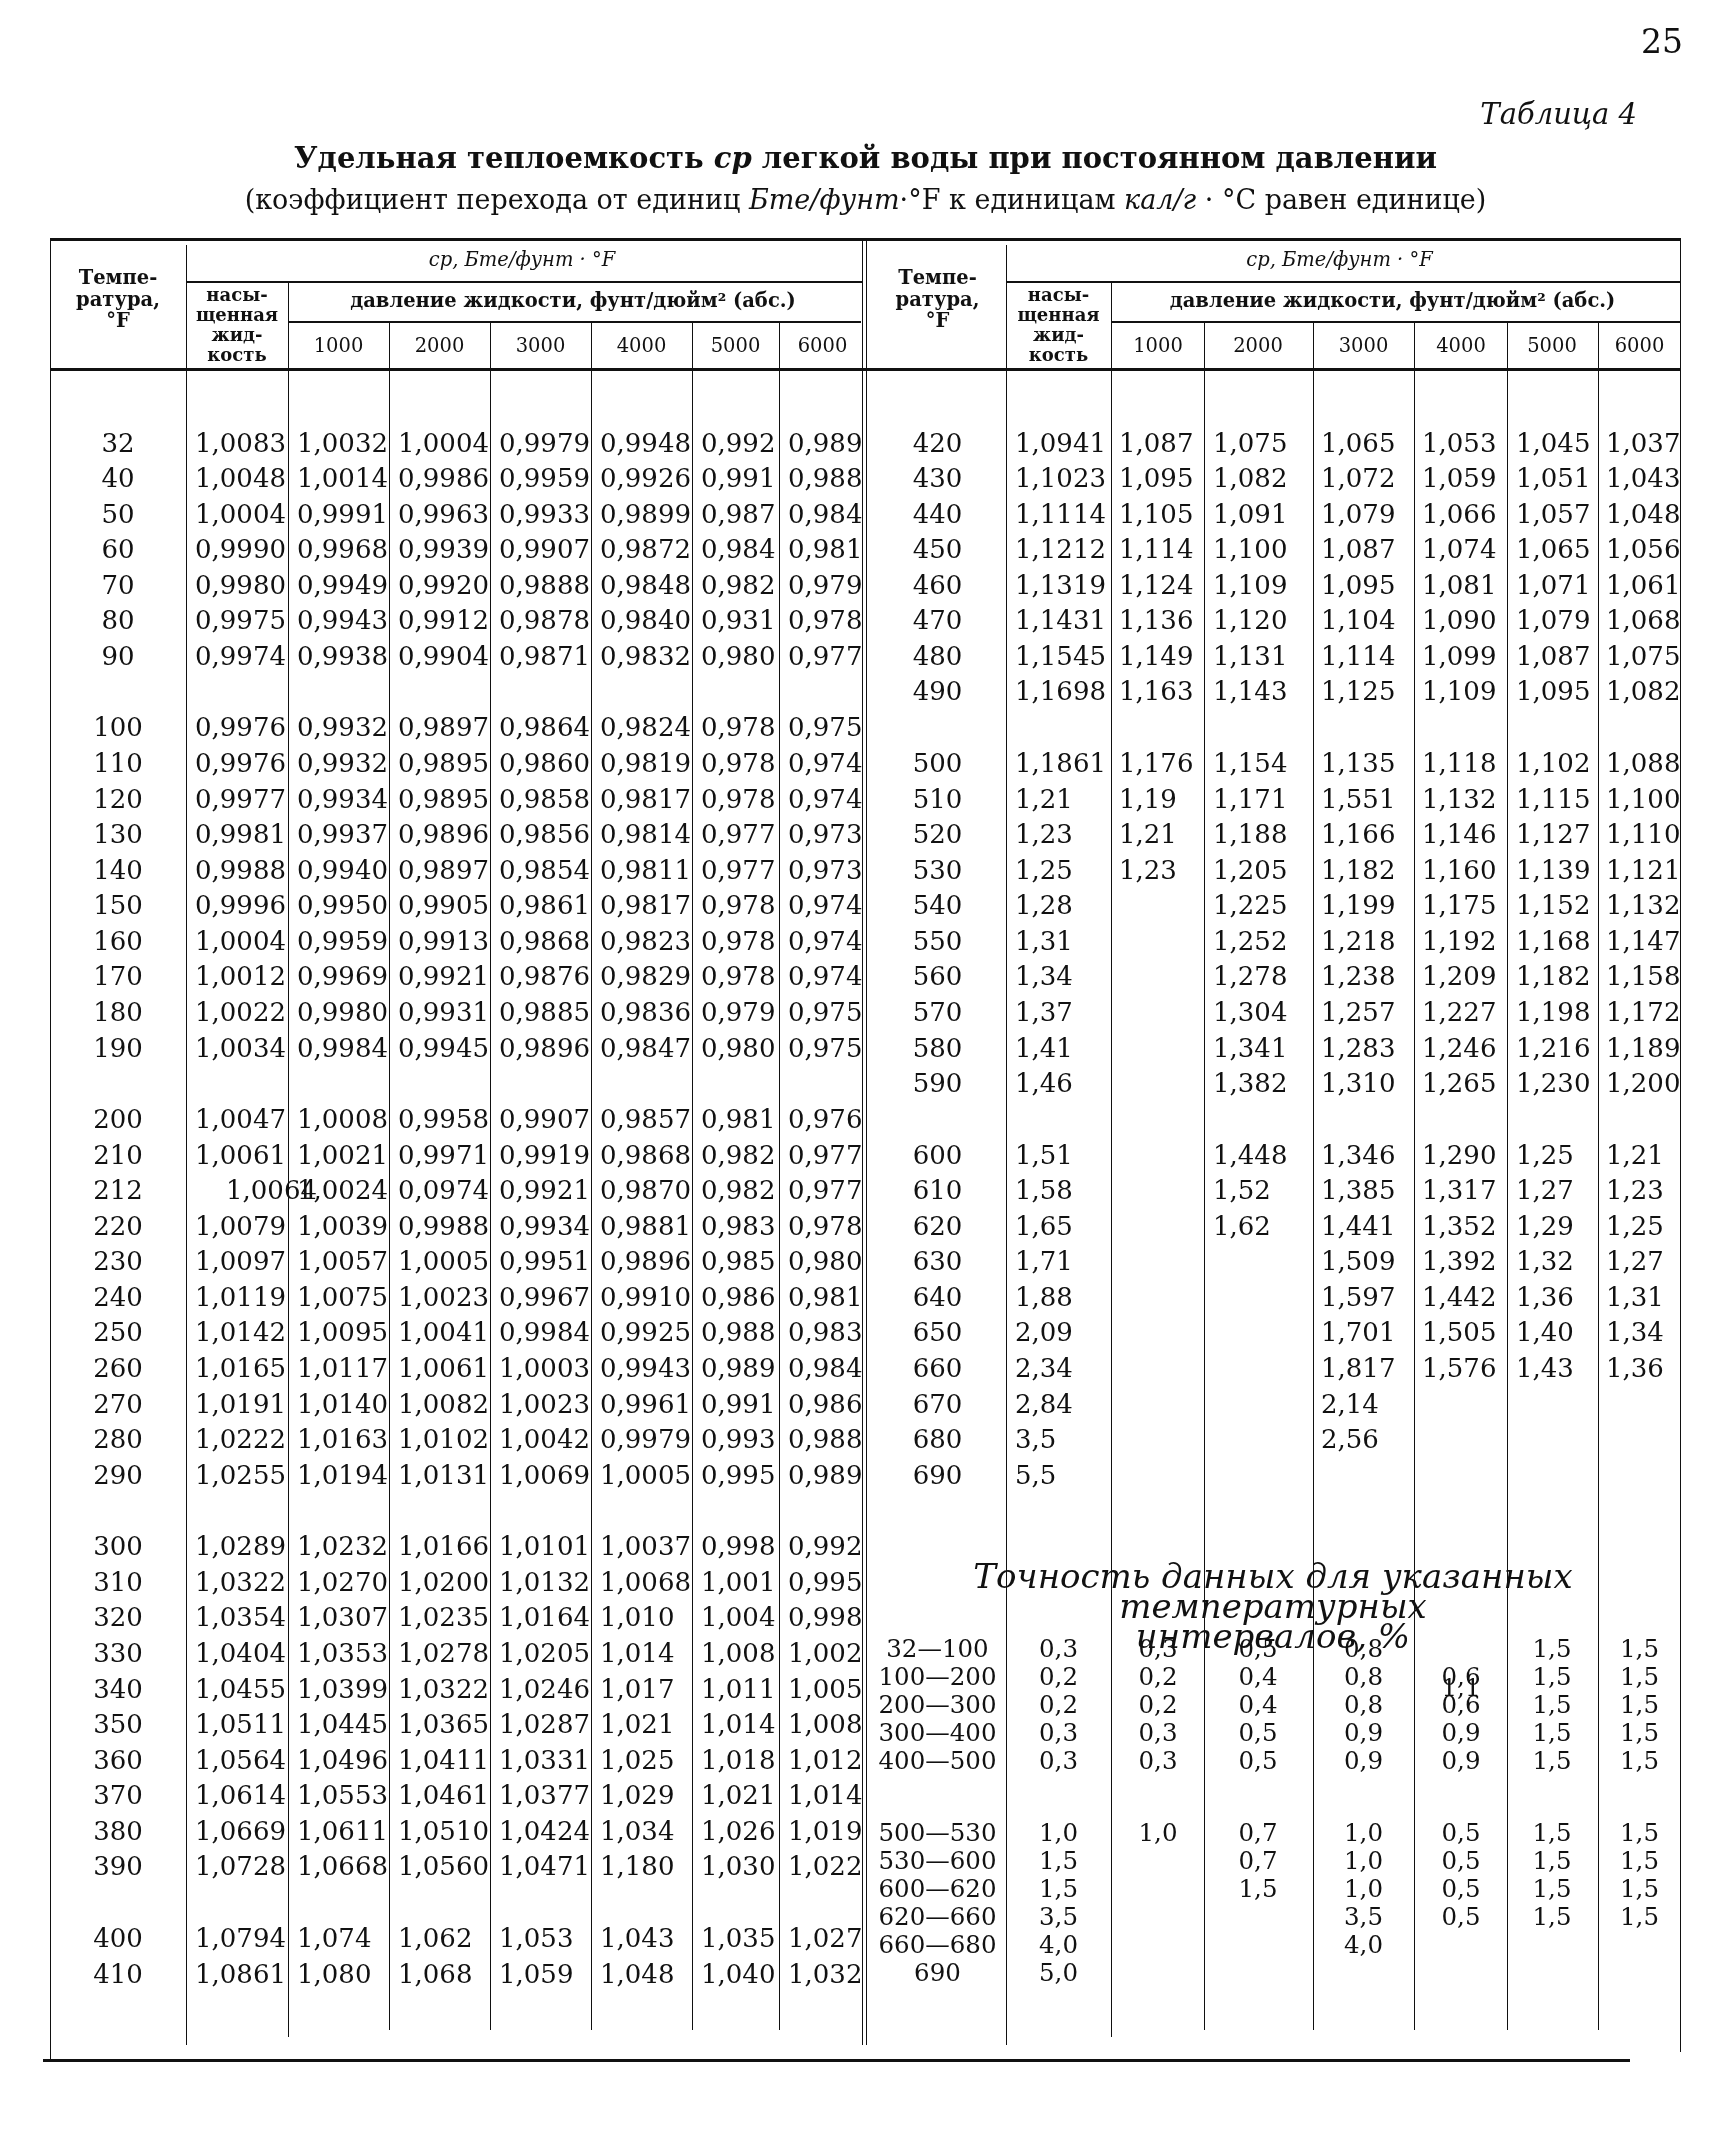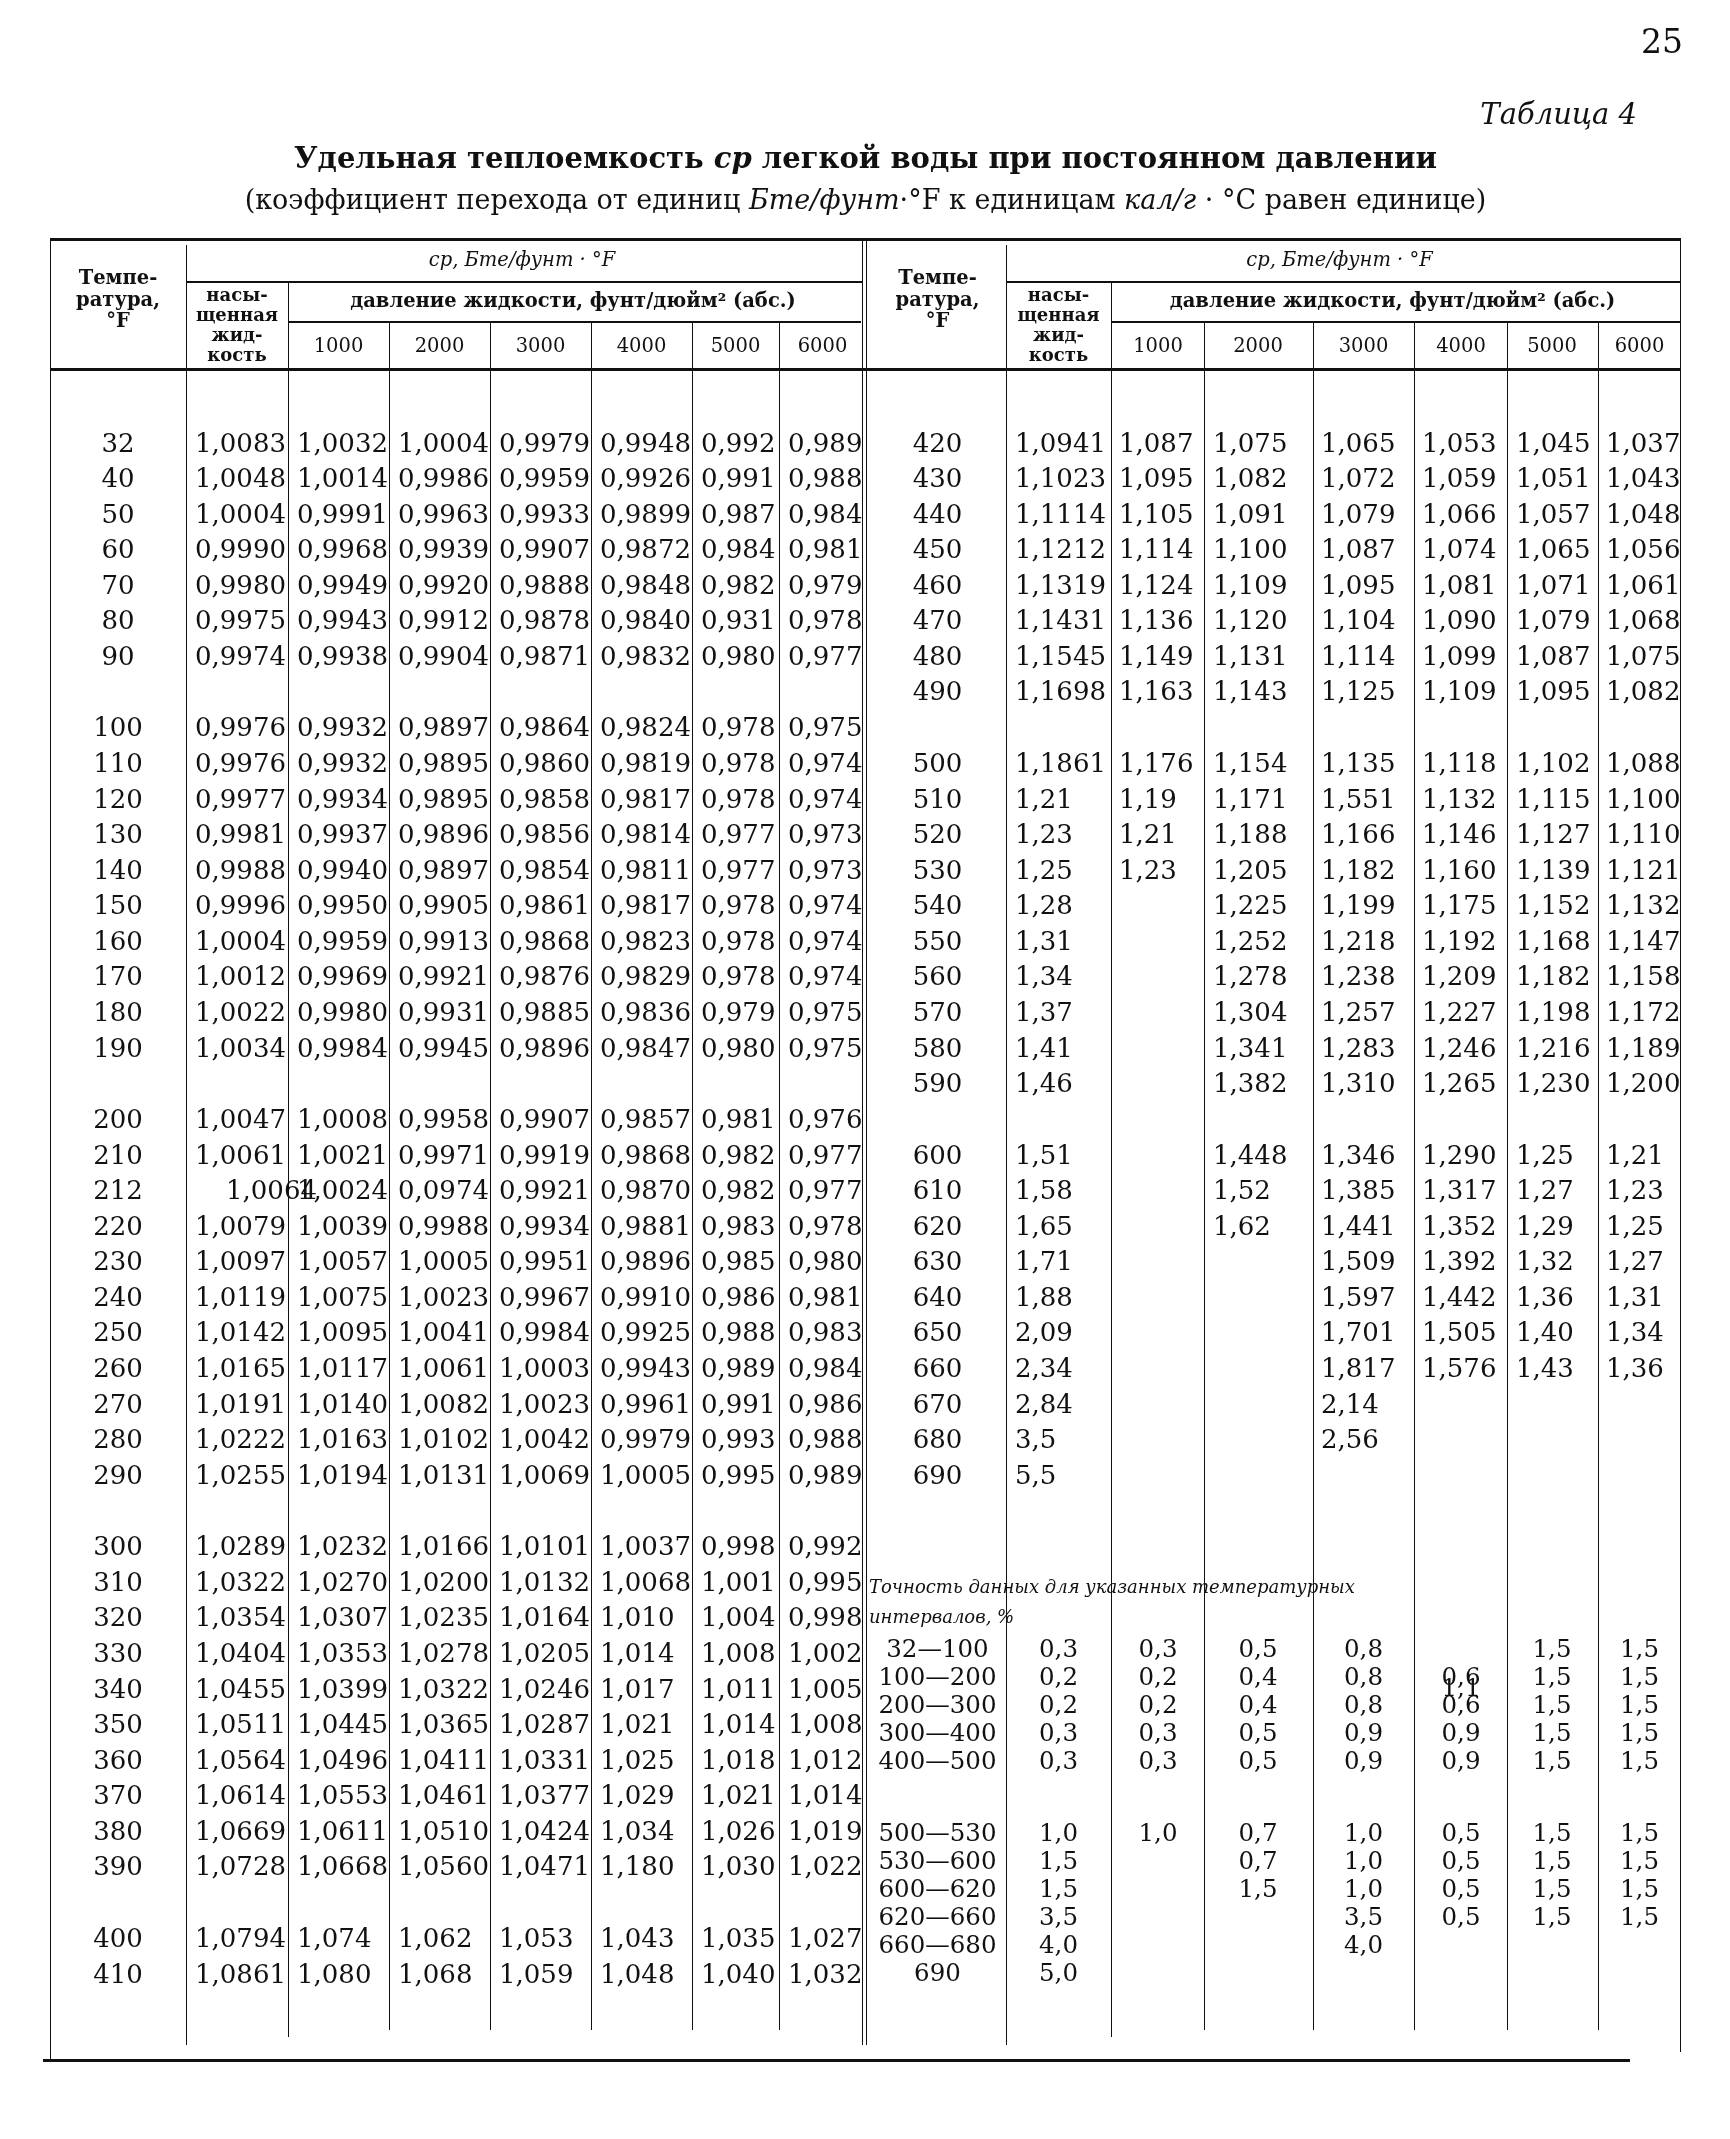--- a/index.html
+++ b/index.html
@@ -17,22 +17,22 @@
 
   .hdr { position:absolute; text-align:center; font-size:19.5px; line-height:21.6px; }
   .hdr-b { font-weight:bold; }
   .hdr i { font-style:italic; }
 
   .row { position:absolute; height:35px; }
   .cell { position:absolute; font-size:26px; line-height:35px; white-space:nowrap; }
   .tcell { text-align:center; }
   .vcell { text-align:left; }
 
-  .acc-title { position:absolute; left:869px; width:808px; top:1561px; 
-               font-style:italic; font-size:18px; line-height:30px;margin-top:11px; }
+  .acc-title { position:absolute; left:869px; width:808px; top:1561px; text-align:center;
+               font-style:italic; font-size:34px; line-height:30px; }
   .acell { position:absolute; font-size:24.5px; line-height:29px; text-align:center; white-space:nowrap; }
 </style>
 </head>
 <body>
 
 <div class="abs pageno">25</div>
 <div class="abs tabno">Таблица 4</div>
 <div class="abs title"><span>Удельная теплоемкость </span><i>cp</i><span> легкой воды при постоянном давлении</span></div>
 <div class="abs subtitle"><span>(коэффициент перехода от единиц </span><i>Бте/фунт</i><span>·°F к единицам </span><i>кал/г</i><span> · °C равен единице)</span></div>
 

